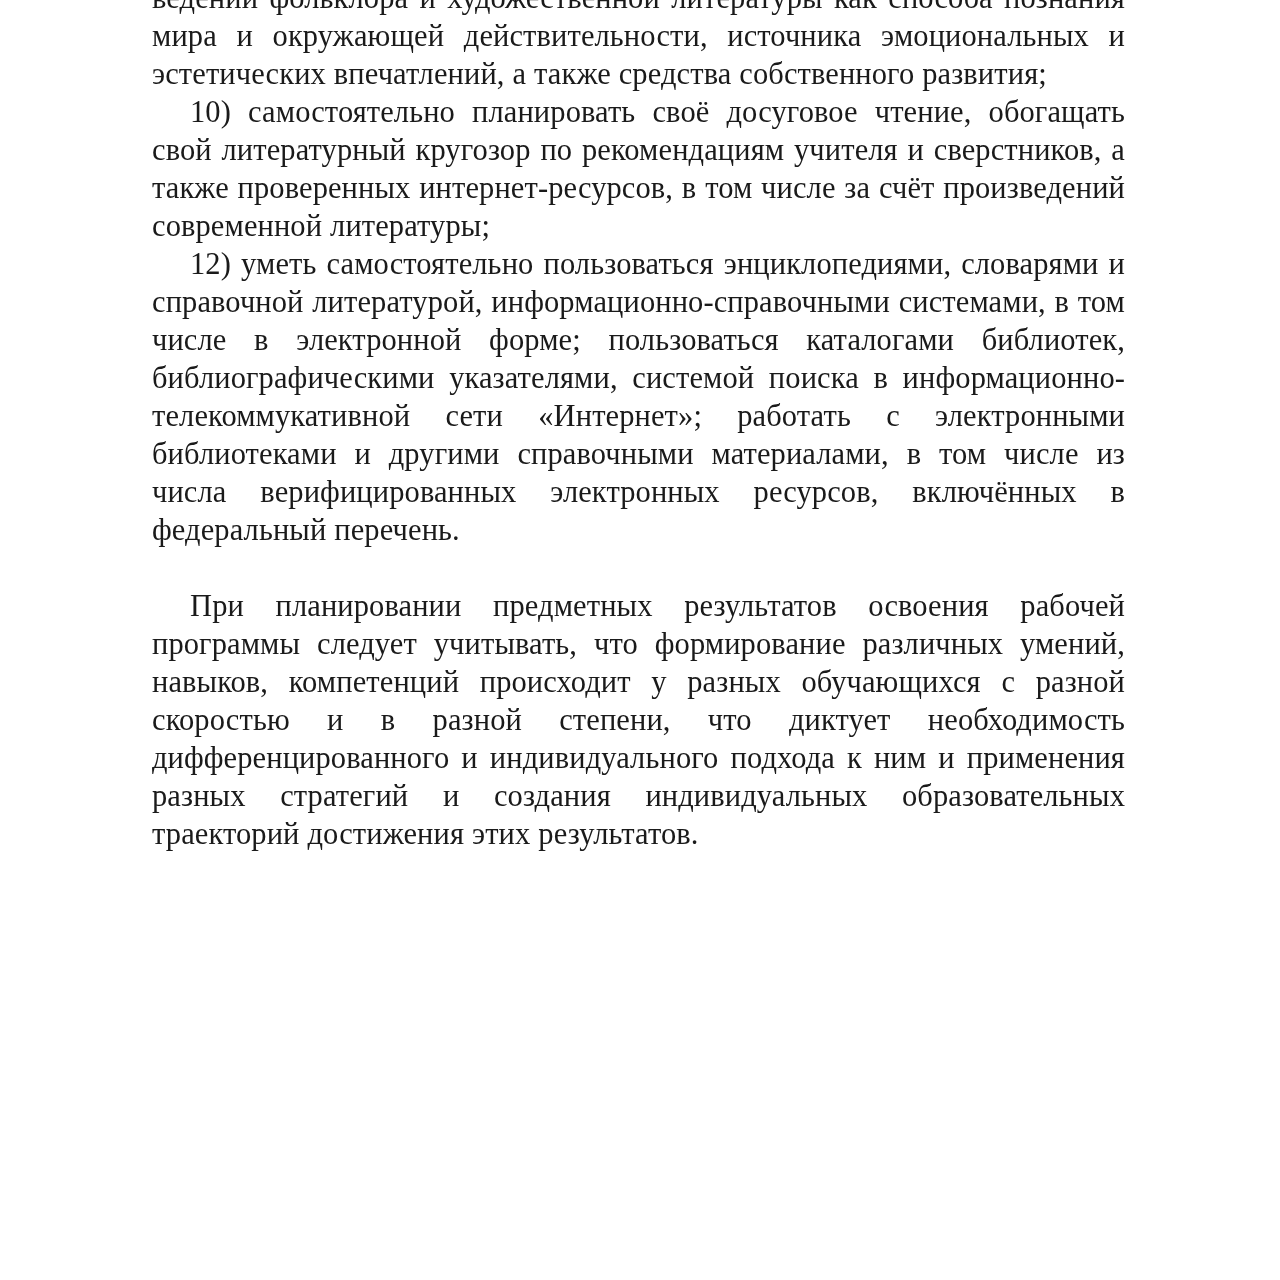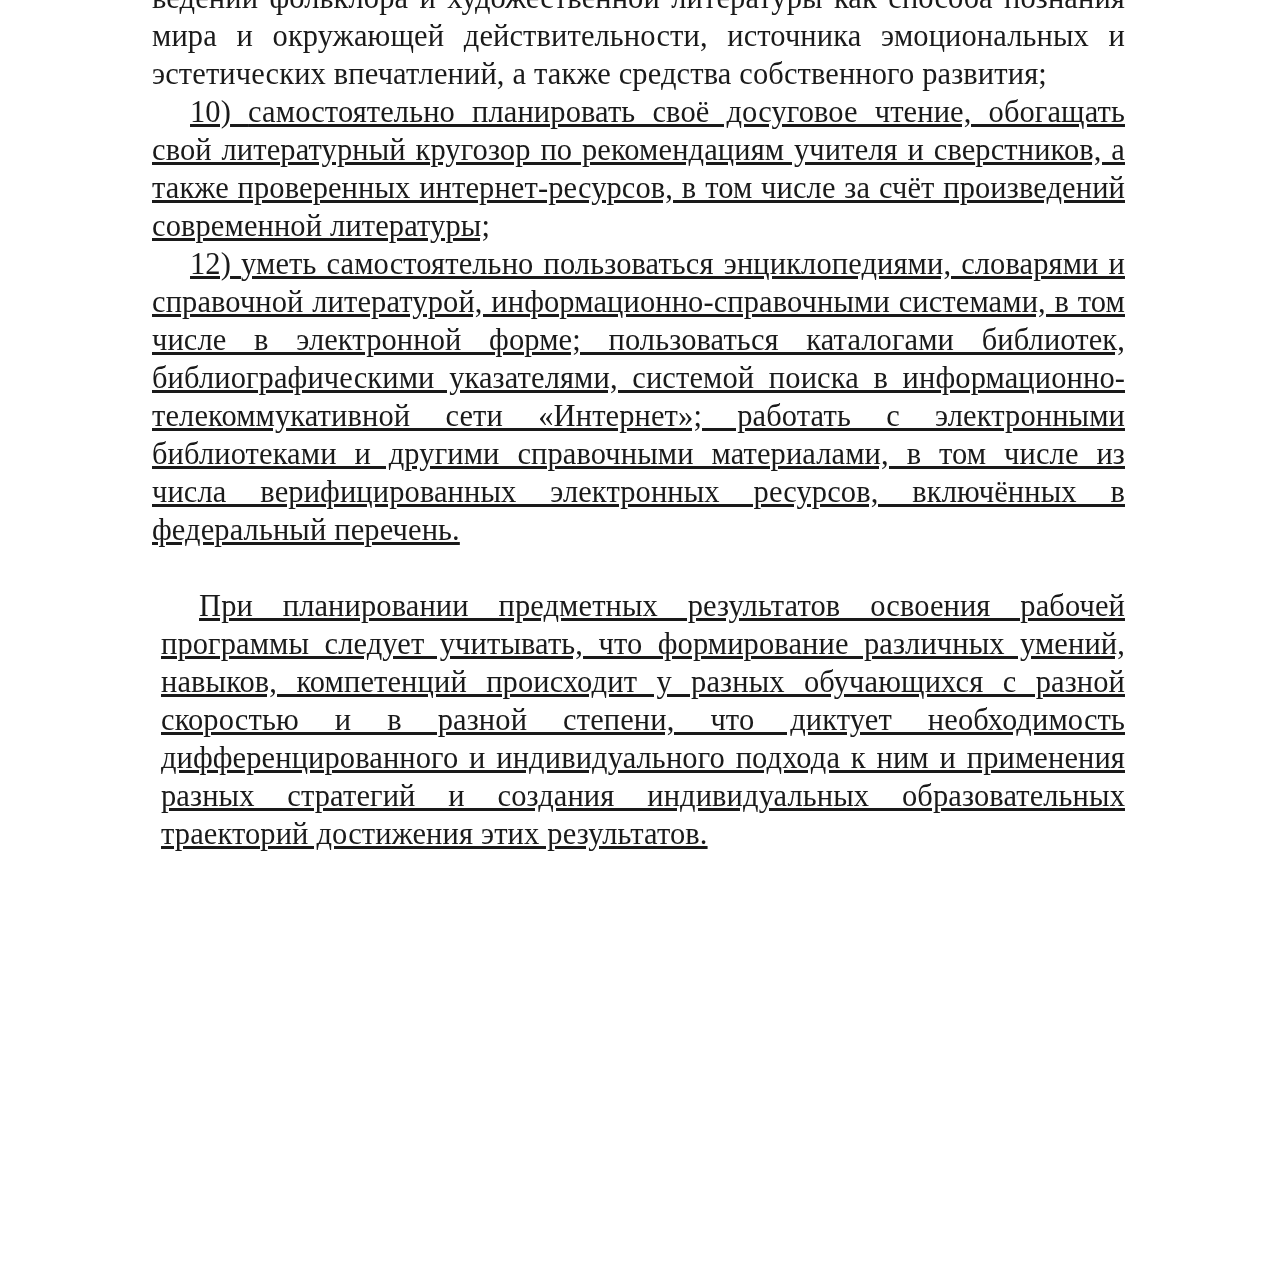--- a/index.html
+++ b/index.html
@@ -46,32 +46,30 @@
     text-justify: inter-word;
     -webkit-hyphens: none;
     hyphens: none;
     letter-spacing: 0.1px;
     word-spacing: 0.2px;
   }
 
   
   p.indent {
     text-indent: 38px;
-    text-decoration: underline;
   }
 
   
   p.cont {
     text-indent: 0;
   }
 
   
   p.para-gap {
     margin-top: 38px;
-    margin-left: 9px;
   }
 
   
   .item-num {
     white-space: nowrap;
   }
 </style>
 </head>
 <body>
 

